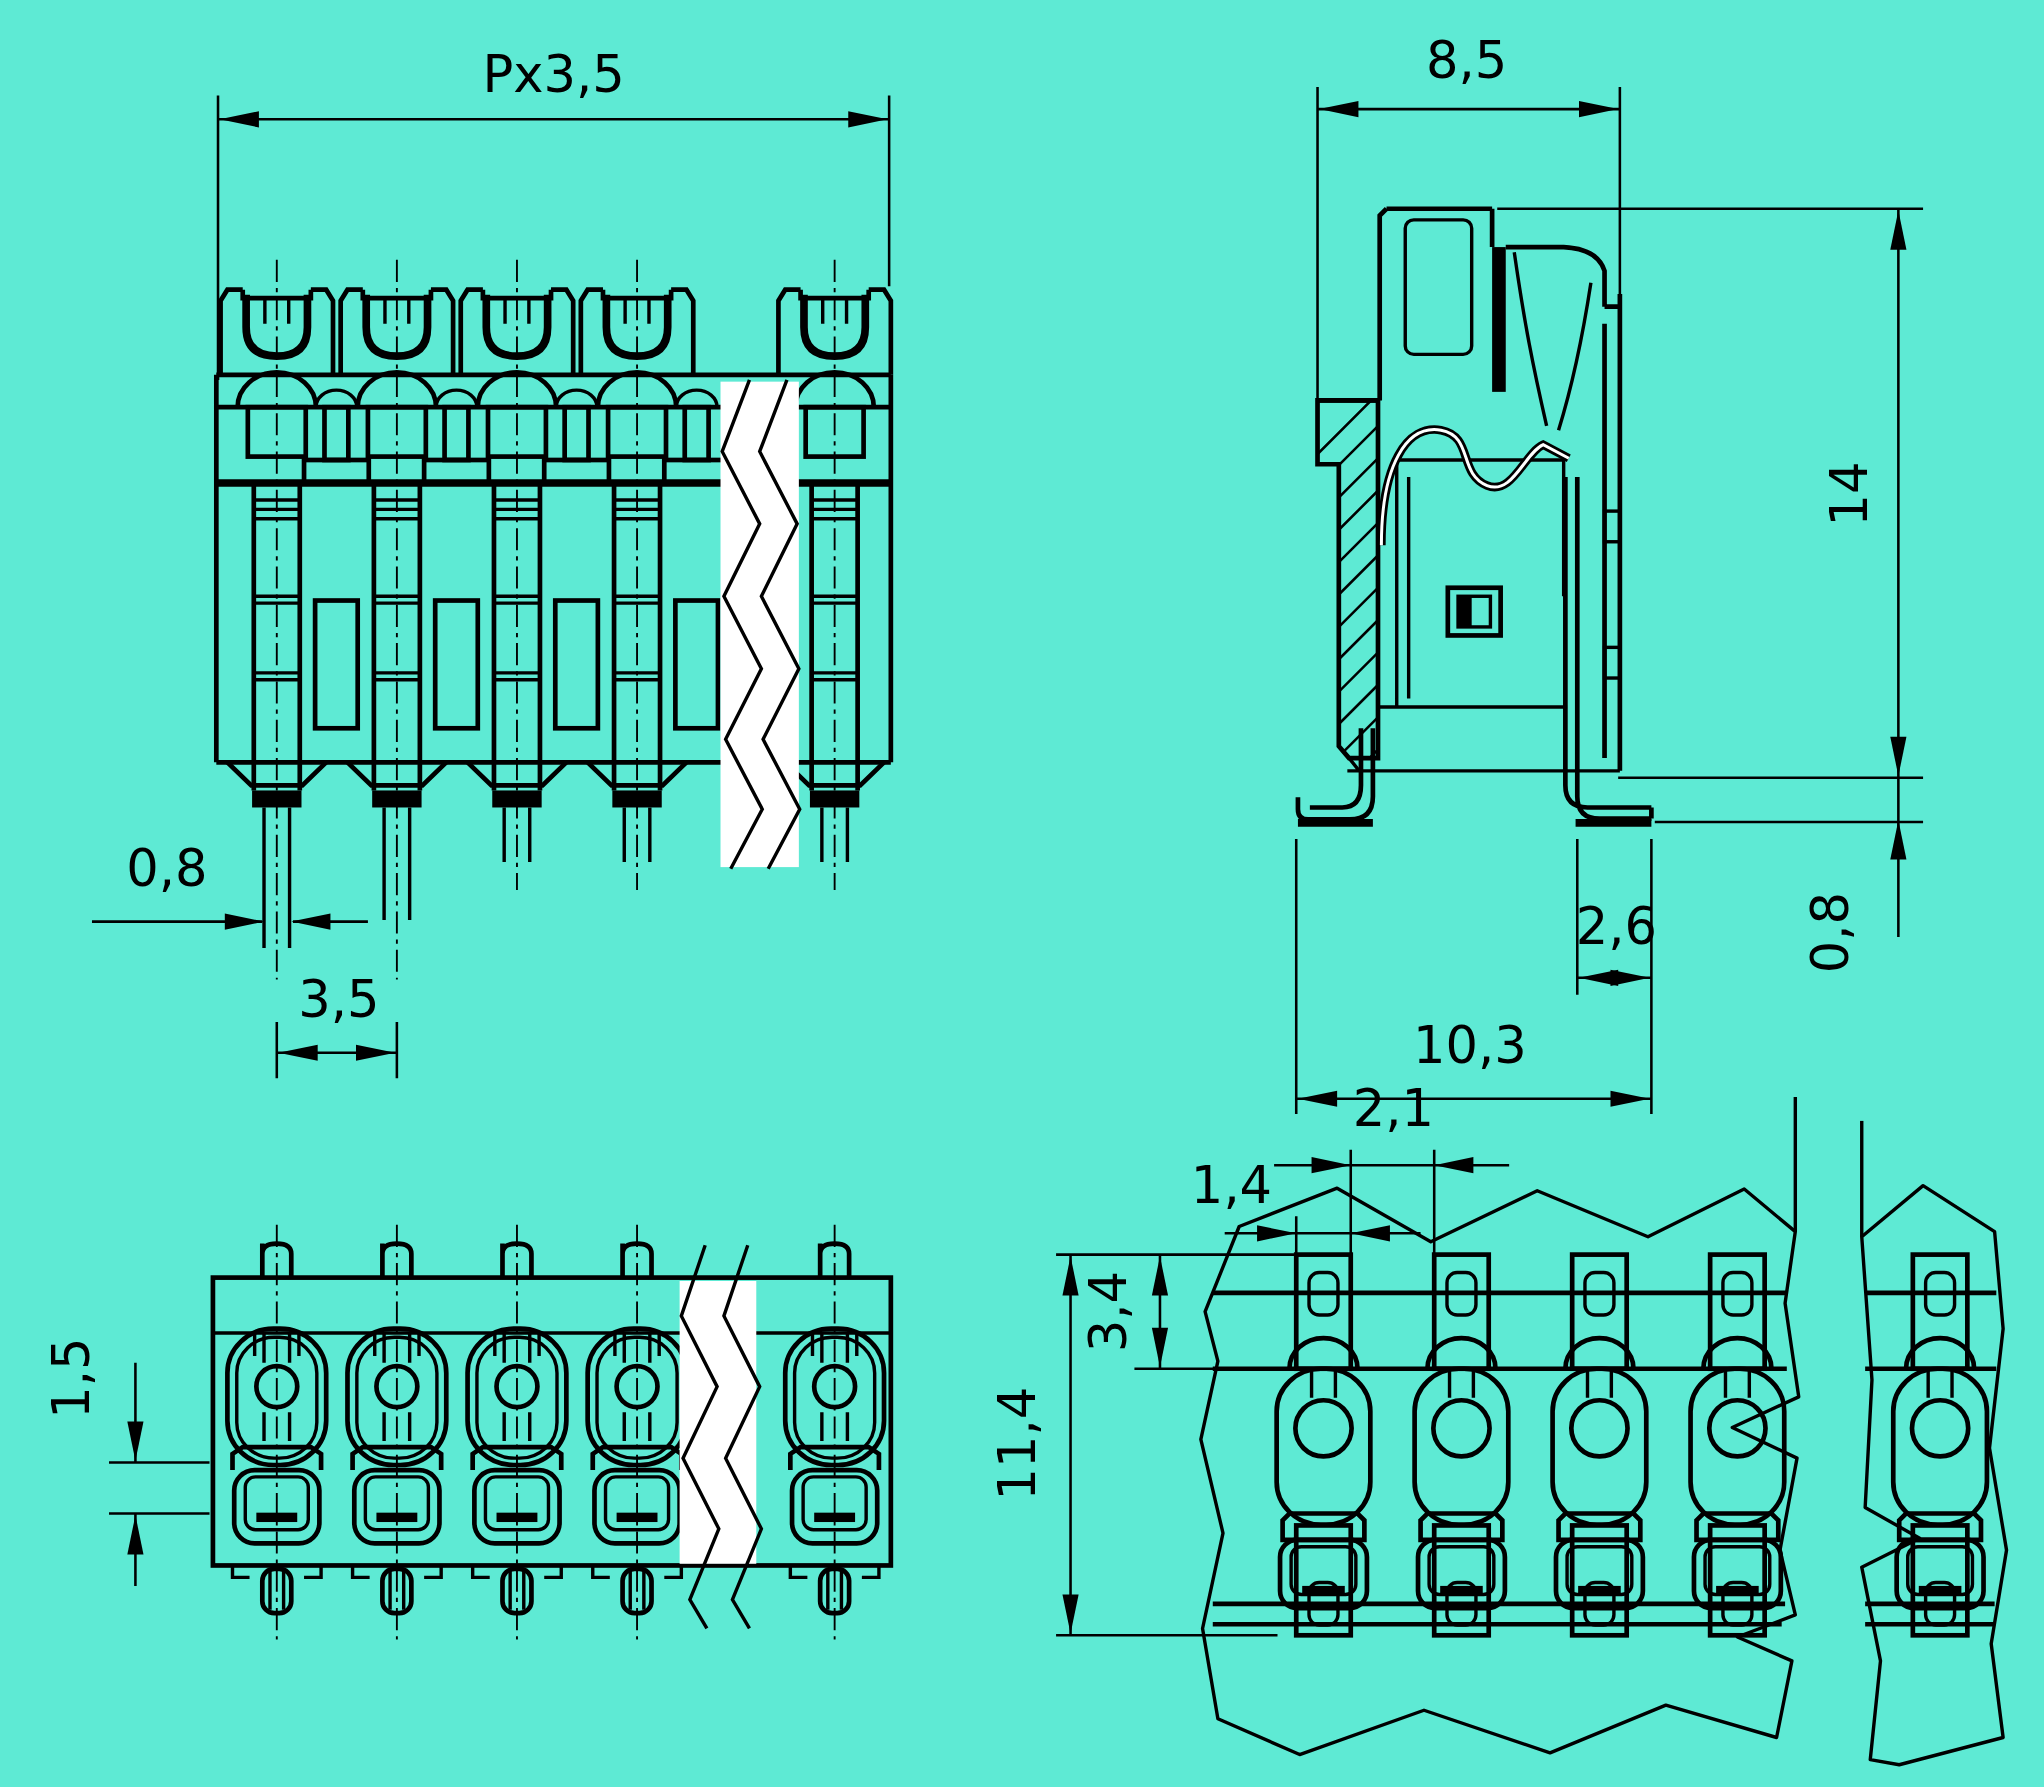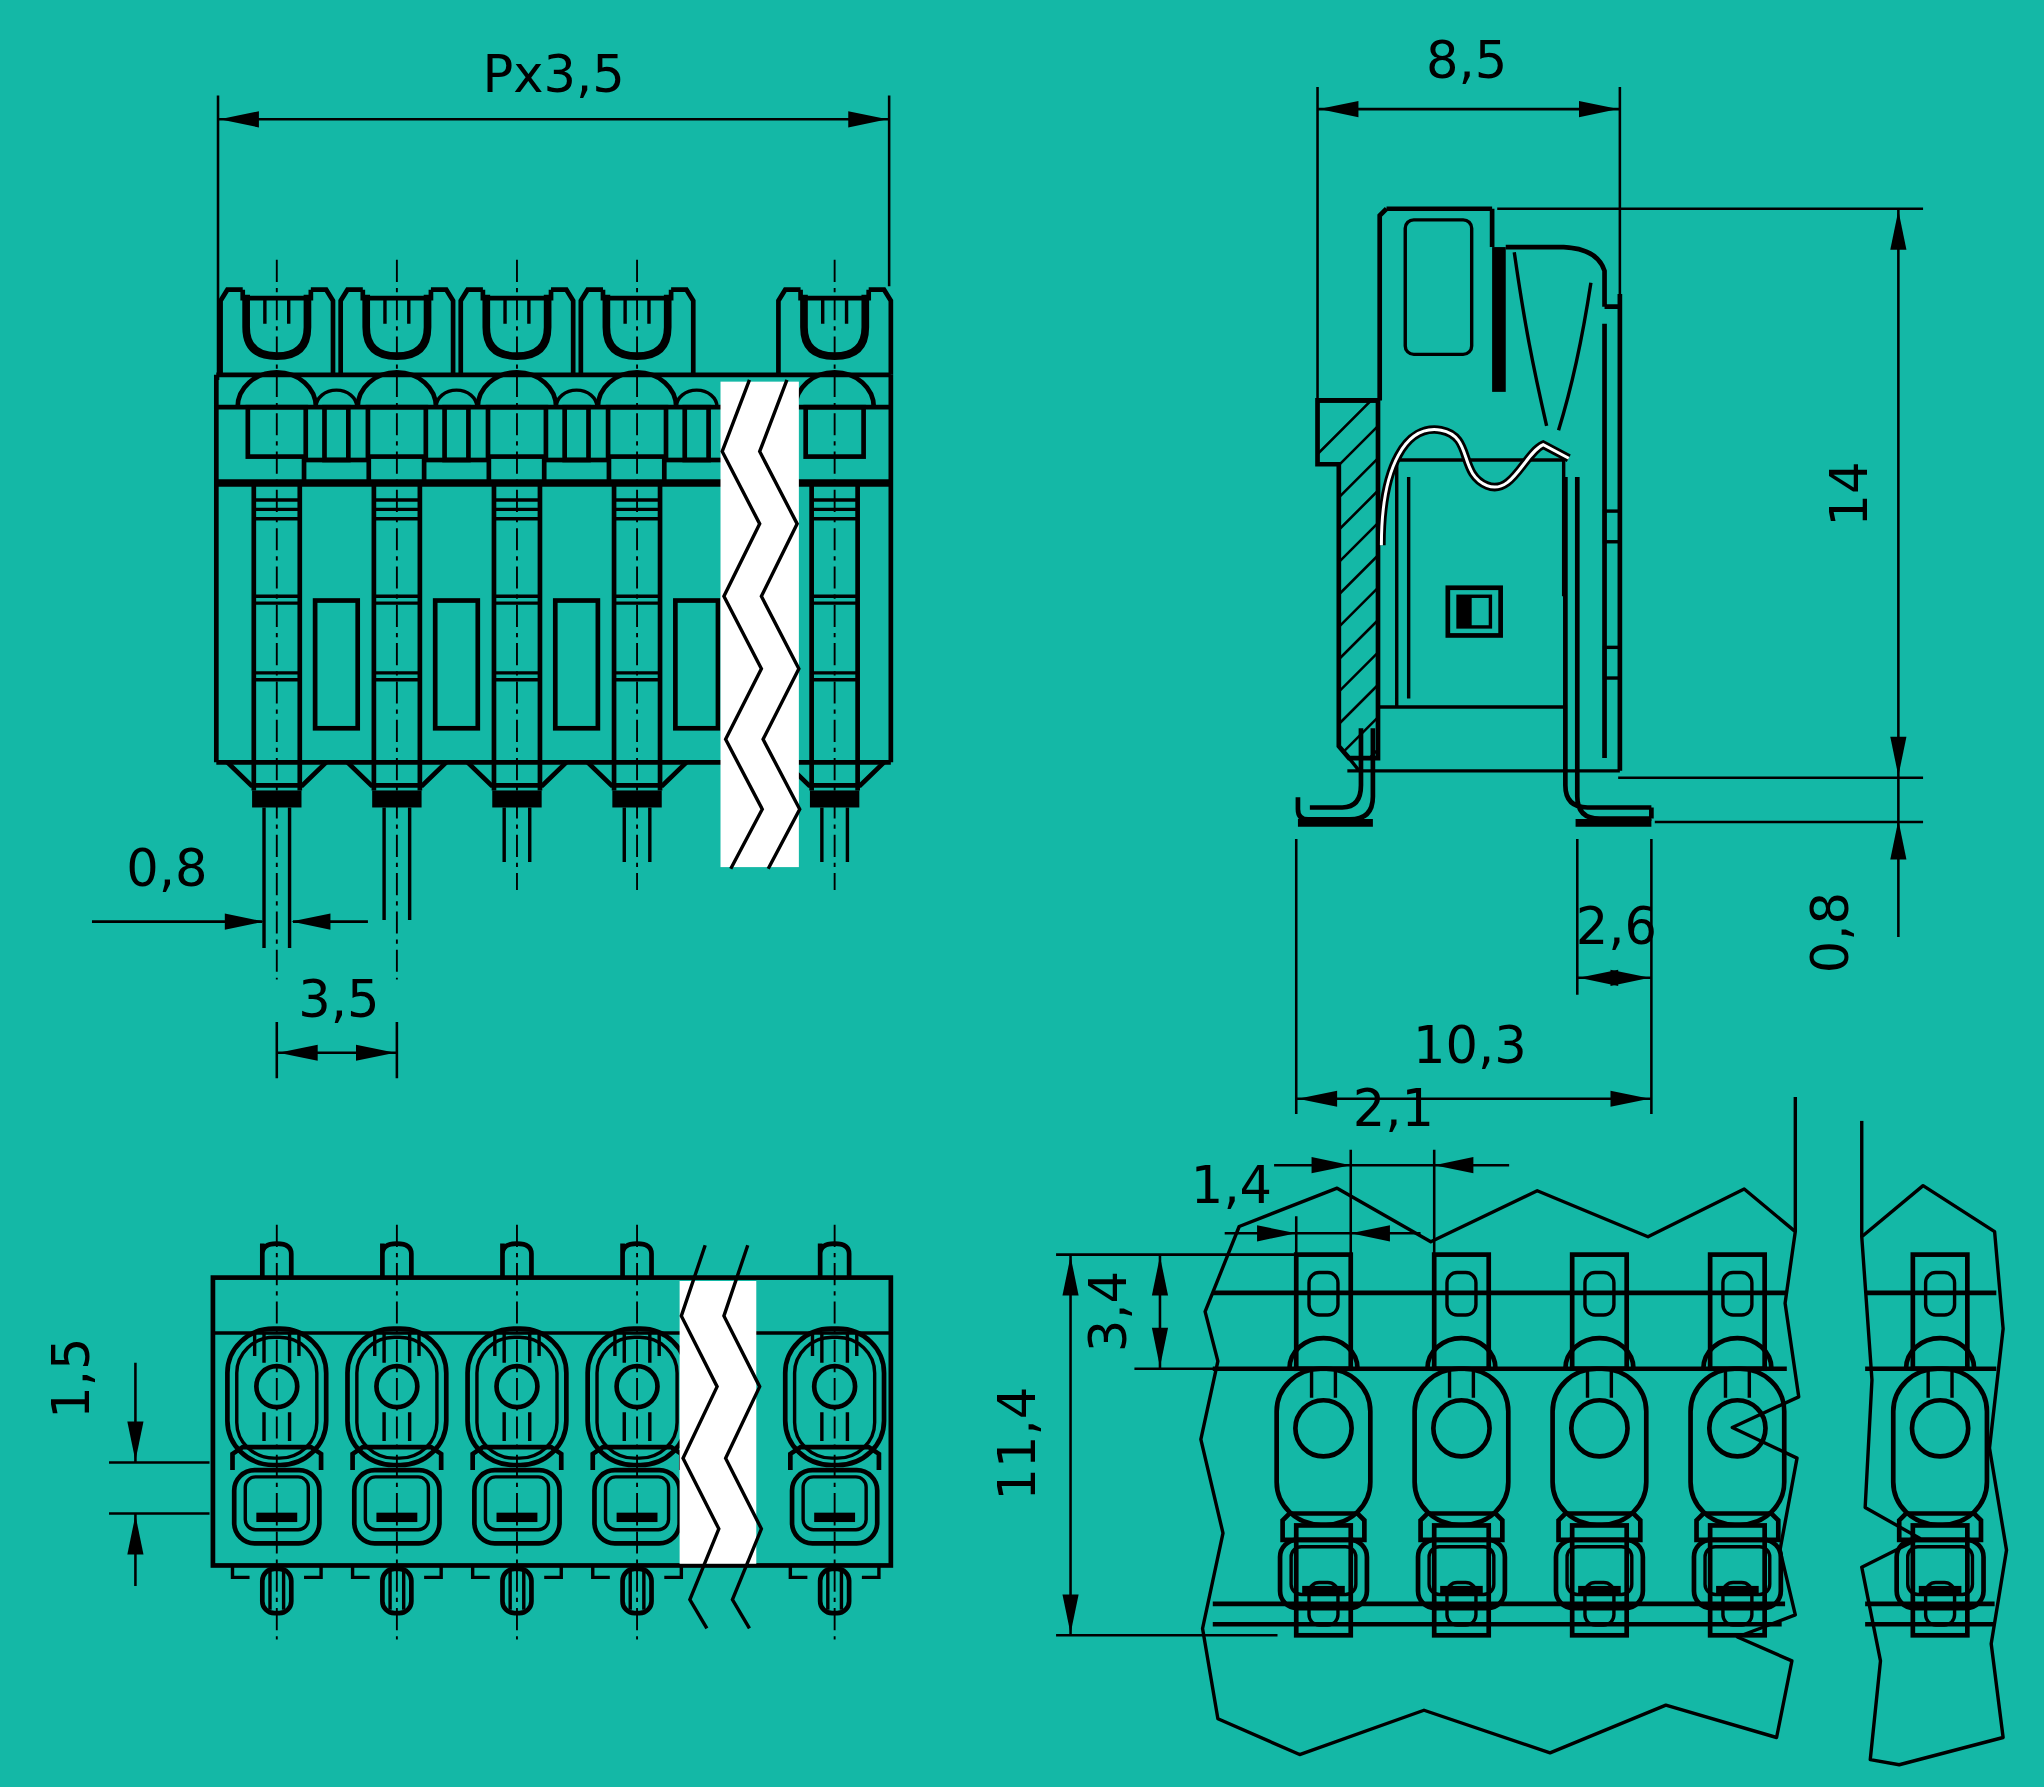--- a/index.html
+++ b/index.html
@@ -1,16 +1,16 @@
 <!DOCTYPE html>
 <html style="font-size:13.6px"><head>
 <meta charset="utf-8">
 <style>
   html,body{margin:0;padding:0;background:#ffffff;}
-  .sheet{position:relative;width:2044px;height:1787px;background:#14b8a6;overflow:hidden;}
+  .sheet{position:relative;width:2044px;height:1787px;background:#5eead4;overflow:hidden;}
   svg{display:block;width:2044px;height:1787px;}
   .dim-text{font-family:"DejaVu Sans","Liberation Sans",sans-serif;font-size:60px;fill:#000;}
   .thin{stroke:#000;stroke-width:3;fill:none;}
   .edge{stroke:#000;stroke-width:5.5;fill:none;}
   .edge2{stroke:#000;stroke-width:4;fill:none;}
   .thick{stroke:#000;stroke-width:9;fill:none;}
   .cl{stroke:#000;stroke-width:2.2;fill:none;stroke-dasharray:26 7 5 7;}
   .fillb{fill:#000;stroke:none;}
   .torn{stroke:#000;stroke-width:4;fill:none;stroke-linejoin:round;}
 </style>

